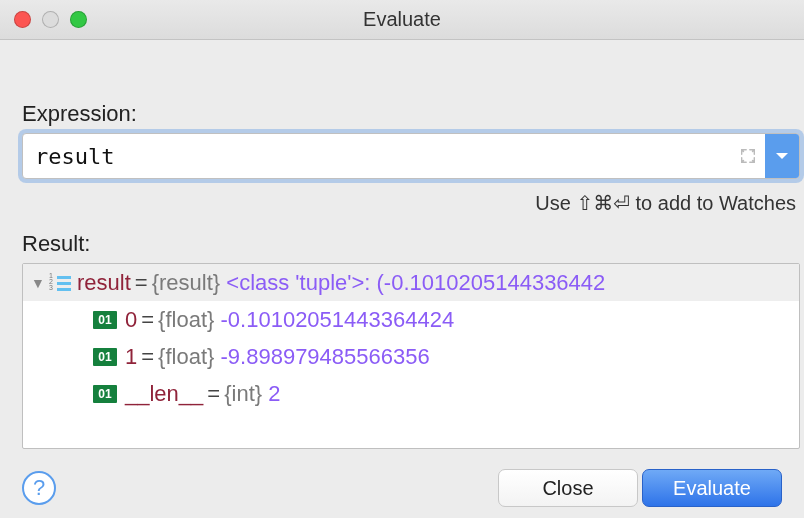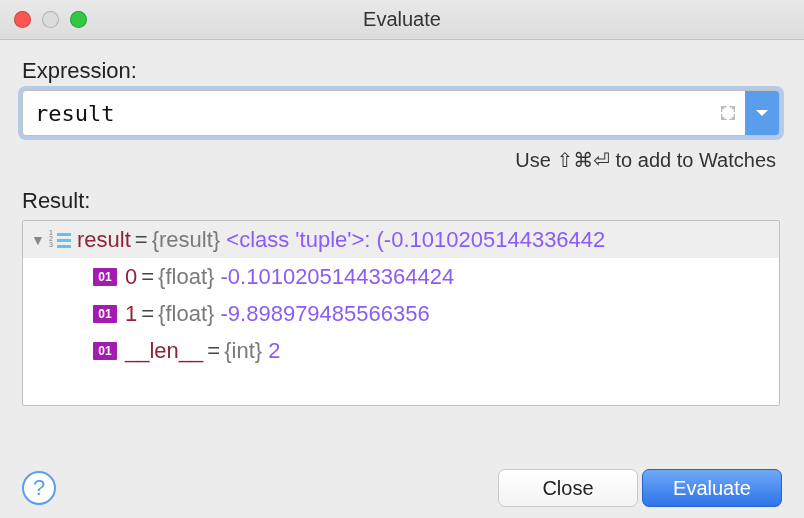--- a/index.html
+++ b/index.html
@@ -36,21 +36,21 @@
   .tl-zoom  { background: #32c844; }
   .title {
     position: absolute;
     left: 0; right: 0;
     text-align: center;
     font-size: 20px;
     color: #333;
     pointer-events: none;
   }
 
-  .content { padding: 18px 24px 0 22px; }
+  .content { padding: 18px 4px 0 22px; margin-top: 43px; }
 
   .label { font-size: 22px; color: #222; margin-bottom: 6px; }
 
   .expr-wrap {
     display: flex;
     align-items: stretch;
     height: 46px;
     border: 1px solid #c0c0c0;
     border-radius: 4px;
     box-shadow: 0 0 0 4px rgba(78,144,226,0.35);
@@ -135,21 +135,21 @@
     left: 0; top: -1px;
     font-size: 7px;
     line-height: 6px;
     color: #777;
   }
   .icon-01 {
     display: inline-flex;
     align-items: center;
     justify-content: center;
     width: 24px; height: 18px;
-    background: #a21caf;
+    background: #15803d;
     color: #fff;
     font-size: 12px;
     font-weight: bold;
     font-family: sans-serif;
     margin-right: 8px;
     border-radius: 1px;
   }
   .indent1 { padding-left: 70px; }
   .var  { color: #90233a; }
   .type { color: #7a7a7a; }

